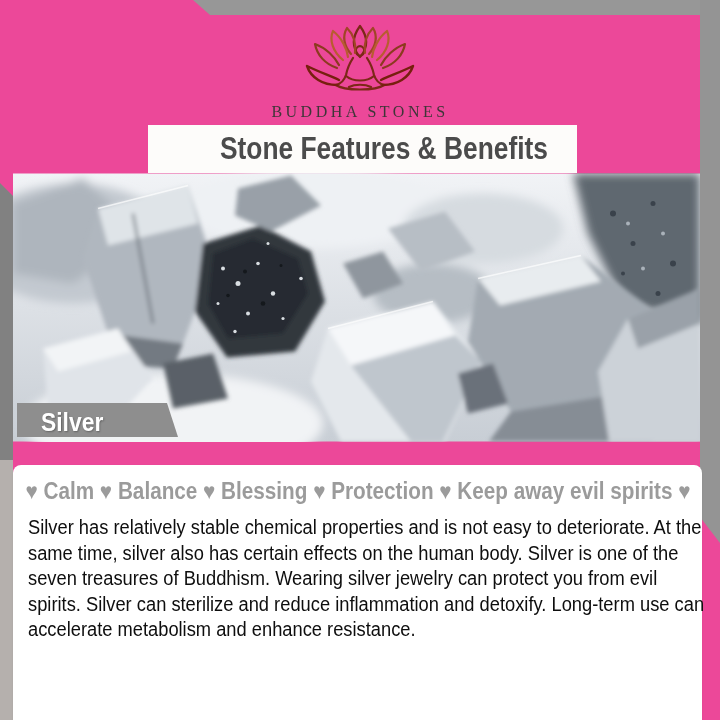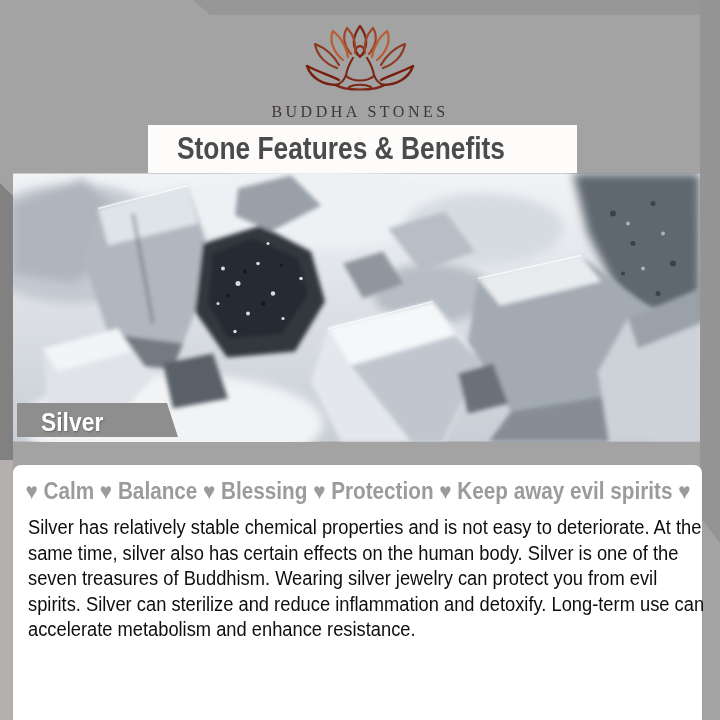--- a/index.html
+++ b/index.html
@@ -1,35 +1,35 @@
 <!DOCTYPE html>
 <html><head>
 <meta charset="utf-8">
 <style>
   html,body{margin:0;padding:0;}
   body{width:720px;height:720px;font-family:"Liberation Sans",sans-serif;}
-  .page{position:relative;width:720px;height:720px;background:#a3a3a3;overflow:hidden;}
+  .page{position:relative;width:720px;height:720px;background:#ec4899;overflow:hidden;}
 
   
   .ribbon-top{position:absolute;left:193px;top:0;width:527px;height:15px;background:#979797;
     clip-path:polygon(0 0,100% 0,100% 100%,17px 100%);}
   .ribbon-right{position:absolute;left:700px;top:0;width:20px;height:543px;background:#949494;
     clip-path:polygon(0 0,100% 0,100% 100%,0 calc(100% - 26px));}
   .ribbon-left{position:absolute;left:0;top:183px;width:13px;height:537px;
     background:linear-gradient(#818181 0 277px,#b5b0ad 277px 100%);
     clip-path:polygon(0 0,100% 13px,100% 100%,0 100%);}
 
   
   .logo{position:absolute;left:297px;top:24px;width:126px;height:70px;}
   .brand-name{position:absolute;left:0;top:103px;width:720px;text-align:center;
     font-family:"Liberation Serif",serif;font-size:16px;letter-spacing:3.5px;color:#3e3638;}
 
   
   .title-band{position:absolute;left:148px;top:125px;width:429px;height:48px;background:#fdfcfa;
-    display:flex;align-items:center;justify-content:flex-start;}
+    display:flex;align-items:center;justify-content:flex-end;}
   .title-band h1{margin:0;font-size:31px;font-weight:bold;color:#4b4b4b;white-space:nowrap;
     transform:scaleX(.85);letter-spacing:0;}
 
   
   .photo{position:absolute;left:13px;top:173px;width:687px;height:269px;overflow:hidden;}
   .photo svg{display:block;}
   .photo-label{position:absolute;left:17px;top:403px;width:161px;height:34px;background:#8e8e8e;
     clip-path:polygon(0 0,calc(100% - 11px) 0,100% 100%,0 100%);}
   .photo-label span{display:inline-block;margin-left:24px;line-height:38px;font-size:26px;
     font-weight:bold;color:#ffffff;transform:scaleX(.88);transform-origin:0 50%;

